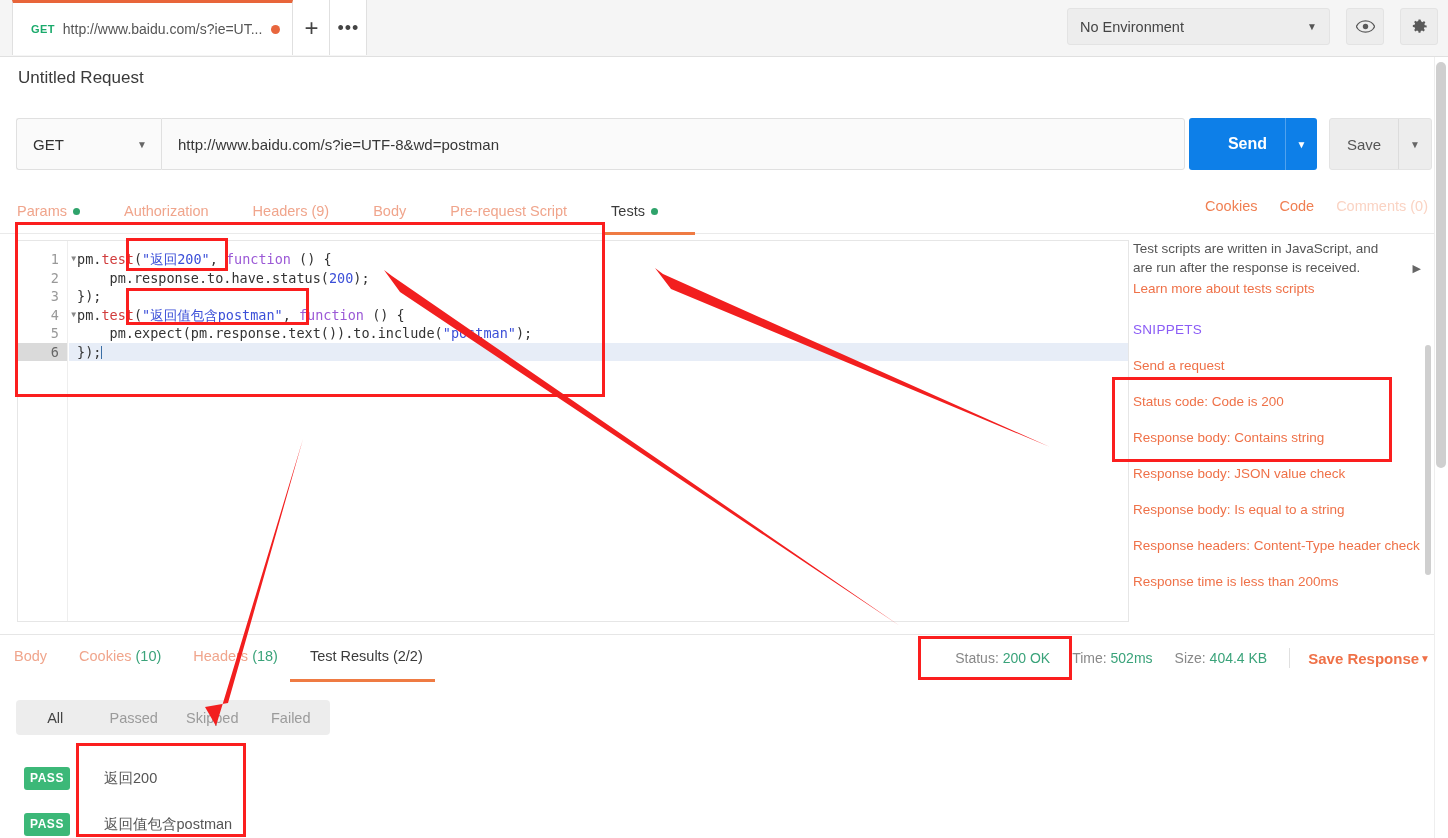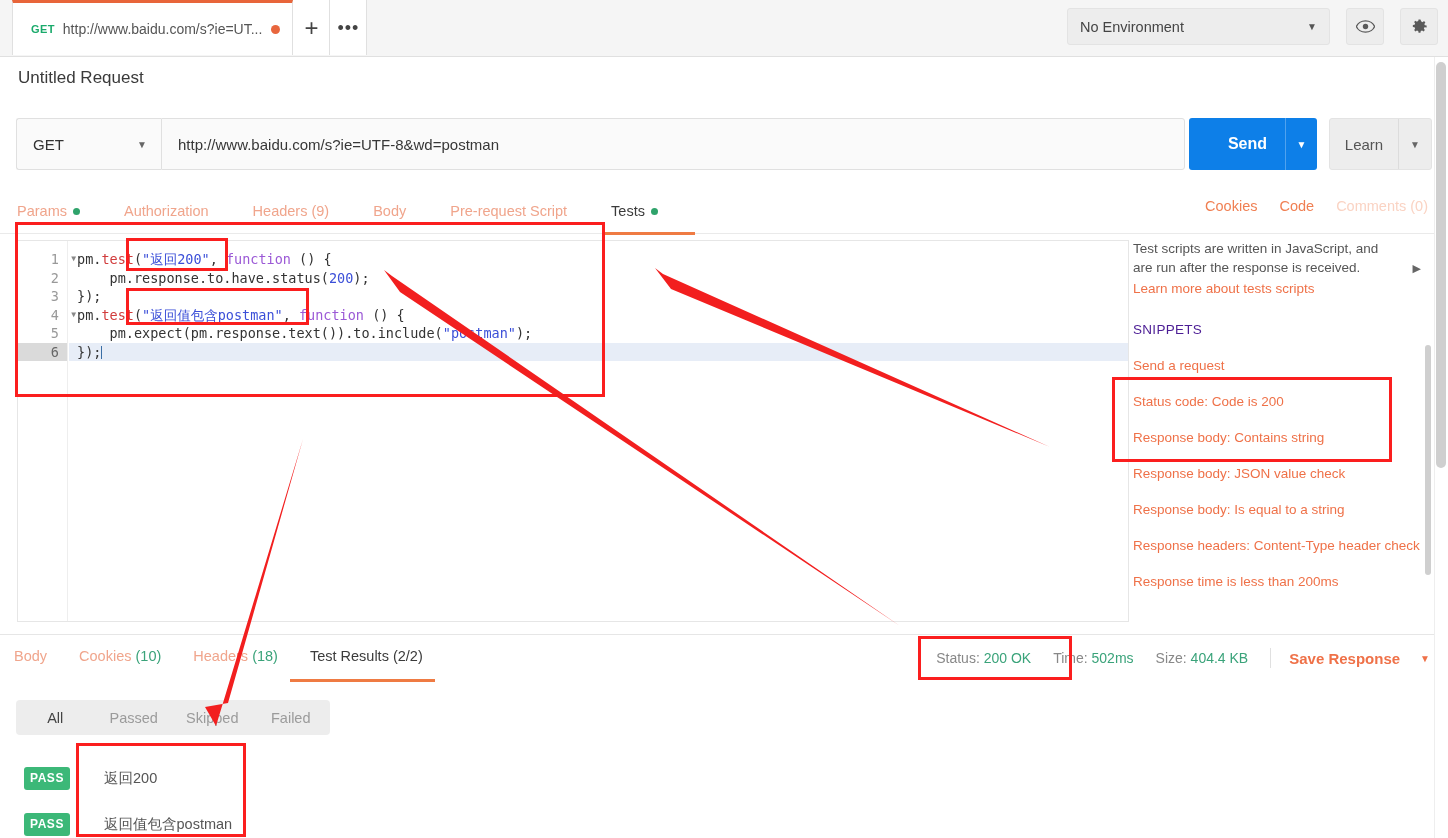--- a/index.html
+++ b/index.html
@@ -119,42 +119,42 @@
   .tk-fn { color: #d13b3b; }
   .tk-kw { color: #9b59d6; }
   .tk-str { color: #3b4fd8; }
   .tk-num { color: #3b4fd8; }
   .caret-bar { display:inline-block; width:1px; height:13px; background:#3a6ea5; vertical-align:-2px; }
 
   
   .snippets { position: absolute; left: 1133px; top: 240px; width: 300px; height: 382px; background: #fff; }
   .sn-desc { font-size: 13.5px; color: #555; line-height: 1.38; padding-right: 54px; }
   .sn-learn { font-size: 13.5px; color: #ef7148; margin-top: 4px; }
-  .sn-head { font-size: 13.5px; color: #4c1d95; margin-top: 26px; letter-spacing: .3px; }
+  .sn-head { font-size: 13.5px; color: #8b5cf6; margin-top: 26px; letter-spacing: .3px; }
   .sn-item { font-size: 13.5px; color: #ef7148; margin-top: 21px; }
   .sn-arrow { position: absolute; right: 12px; top: 22px; color: #666; font-size: 11px; }
   .sn-scroll { position: absolute; right: 2px; top: 105px; width: 6px; height: 230px; background: #cfcfcf; border-radius: 3px; }
 
   
   .page-scroll-track { position: absolute; right: 0; top: 57px; width: 14px; height: 781px; background: #fff; border-left: 1px solid #eee; }
   .page-scroll-thumb { position: absolute; right: 2px; top: 62px; width: 10px; height: 406px; background: #cfcfcf; border-radius: 5px; }
 
   
   .resp-divider { position: absolute; left: 0; top: 634px; width: 1434px; height: 1px; background: #e6e6e6; }
   .resp-tabs { position: absolute; left: 14px; top: 648px; display: flex; align-items: center; }
   .rsbtab { font-size: 14.5px; color: #f0a58c; margin-right: 32px; }
   .rsbtab.active { color: #3b3b3b; }
   .rsbtab .cnt { color: #3aa37a; }
   .rsbtab.active .cnt { color: #3b3b3b; }
   .resp-underline { position: absolute; left: 290px; top: 679px; width: 145px; height: 3px; background: #ef7b43; }
   .resp-meta { position: absolute; right: 18px; top: 648px; display: flex; align-items: center; gap: 0; font-size: 14px; }
   .meta-item { color: #888; margin-right: 22px; }
   .meta-item .v { color: #3aa37a; }
   .meta-sep { width: 1px; height: 20px; background: #e0e0e0; margin-right: 18px; }
-  .save-resp { color: #ef7148; font-size: 15px; font-weight: bold; display: flex; align-items: center; gap: 20px; }
+  .save-resp { color: #ef7148; font-size: 15px; font-weight: bold; display: flex; align-items: center; gap: 1px; }
   .save-resp .caret { font-size: 10px; }
 
   
   .filters {
     position: absolute; left: 16px; top: 700px; width: 314px; height: 35px;
     background: #ededed; border-radius: 4px; display: flex; align-items: center;
   }
   .fpill { flex: 1; text-align: center; font-size: 14.5px; color: #9b9b9b; }
   .fpill.active { color: #444; }
 
@@ -216,21 +216,21 @@
       <span class="caret">▼</span>
     </div>
     <div class="url-input">
       <span>http://www.baidu.com/s?ie=UTF-8&amp;wd=postman</span>
     </div>
     <div class="send-btn">
       <span class="lbl">Send</span>
       <span class="split">▼</span>
     </div>
     <div class="save-btn">
-      <span class="lbl">Learn</span>
+      <span class="lbl">Save</span>
       <span class="split">▼</span>
     </div>
   </div>
 
   <div class="reqtabs">
     <div class="reqtabs-inner">
       <div class="rtab">
         <span>Params</span>
         <span class="gdot"></span>
       </div>

